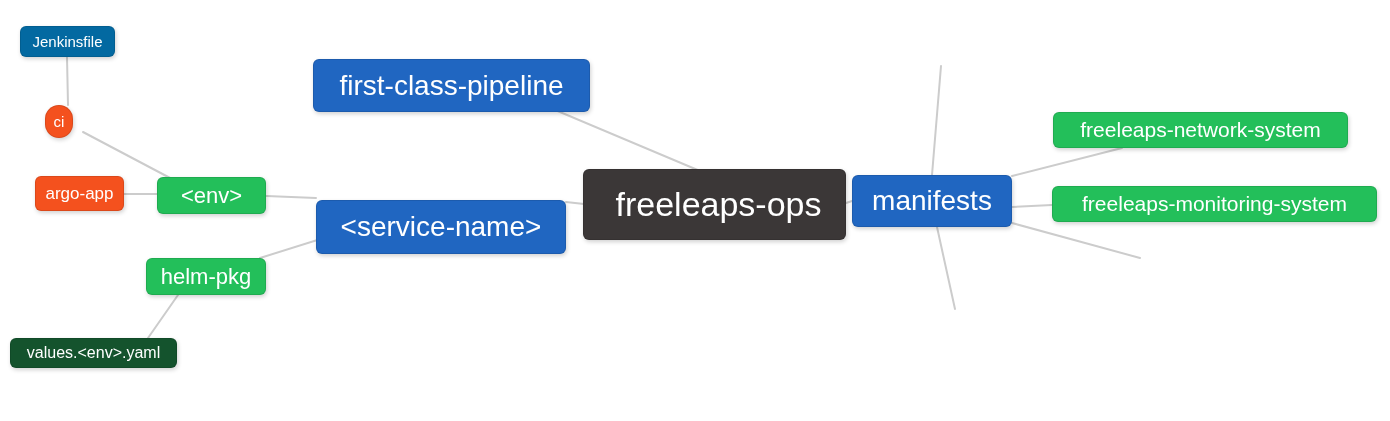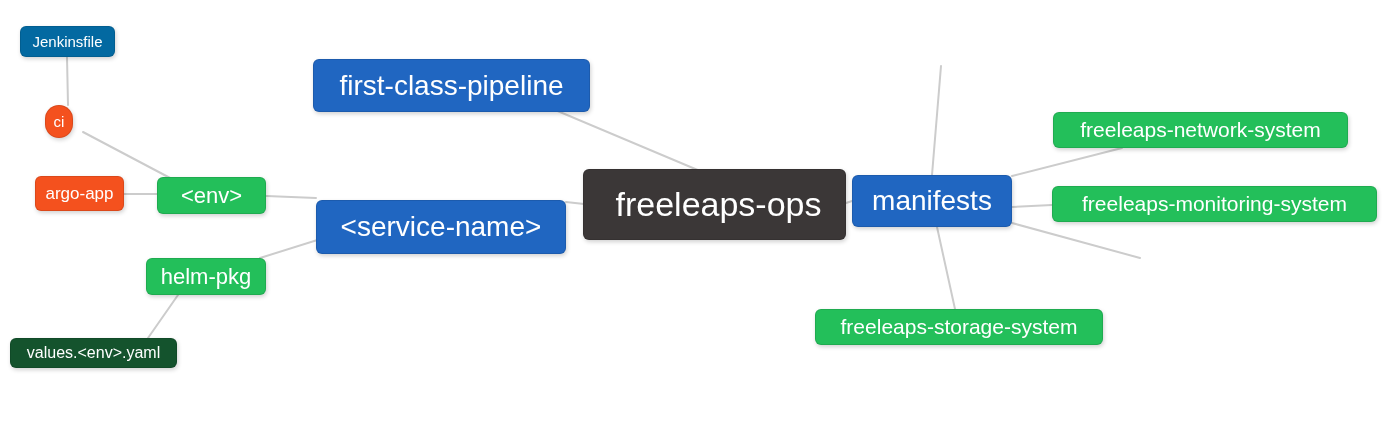--- a/index.html
+++ b/index.html
@@ -63,14 +63,13 @@
     <div class="node" style="left: 35px; top: 176px; width: 89px; height: 35px; background: rgb(244, 81, 30); font-size: 17px;">argo-app</div>
     <div class="node" style="left: 157px; top: 177px; width: 109px; height: 37px; background: rgb(35, 191, 90); font-size: 22px;">&lt;env&gt;</div>
     <div class="node" style="left: 146px; top: 258px; width: 120px; height: 37px; background: rgb(35, 191, 90); font-size: 22px;">helm-pkg</div>
     <div class="node" style="left: 10px; top: 338px; width: 167px; height: 30px; background: #14532d; font-size: 16px;">values.&lt;env&gt;.yaml</div>
     <div class="node" style="left: 313px; top: 35px; width: 277px; height: 53px; background: rgb(32, 102, 193); font-size: 28px; margin-top: 24px;">first-class-pipeline</div>
     <div class="node" style="left: 316px; top: 172px; width: 250px; height: 54px; background: rgb(32, 102, 193); font-size: 28px; margin-top: 28px;">&lt;service-name&gt;</div>
     <div class="node" style="left: 583px; top: 169px; width: 263px; height: 71px; background: rgb(59, 55, 55); font-size: 34px; padding-left: 8px;">freeleaps-ops</div>
     <div class="node" style="left: 852px; top: 175px; width: 160px; height: 52px; background: rgb(32, 102, 193); font-size: 28px;">manifests</div>
     <div class="node" style="left: 1053px; top: 112px; width: 295px; height: 36px; background: rgb(35, 191, 90); font-size: 21px;">freeleaps-network-system</div>
     <div class="node" style="left: 1052px; top: 186px; width: 325px; height: 36px; background: rgb(35, 191, 90); font-size: 21px;">freeleaps-monitoring-system</div>
-    <div class="node" style="left: 815px; top: 309px; width: 288px; height: 36px; background: rgb(35, 191, 90); font-size: 21px;">freeleaps-storage-system</div>
   </div>
 
 </body></html>

